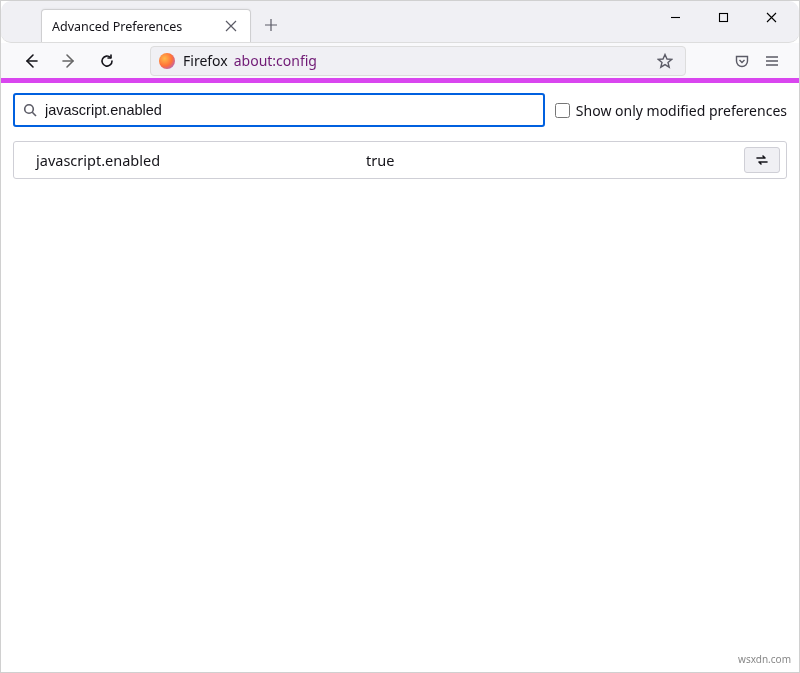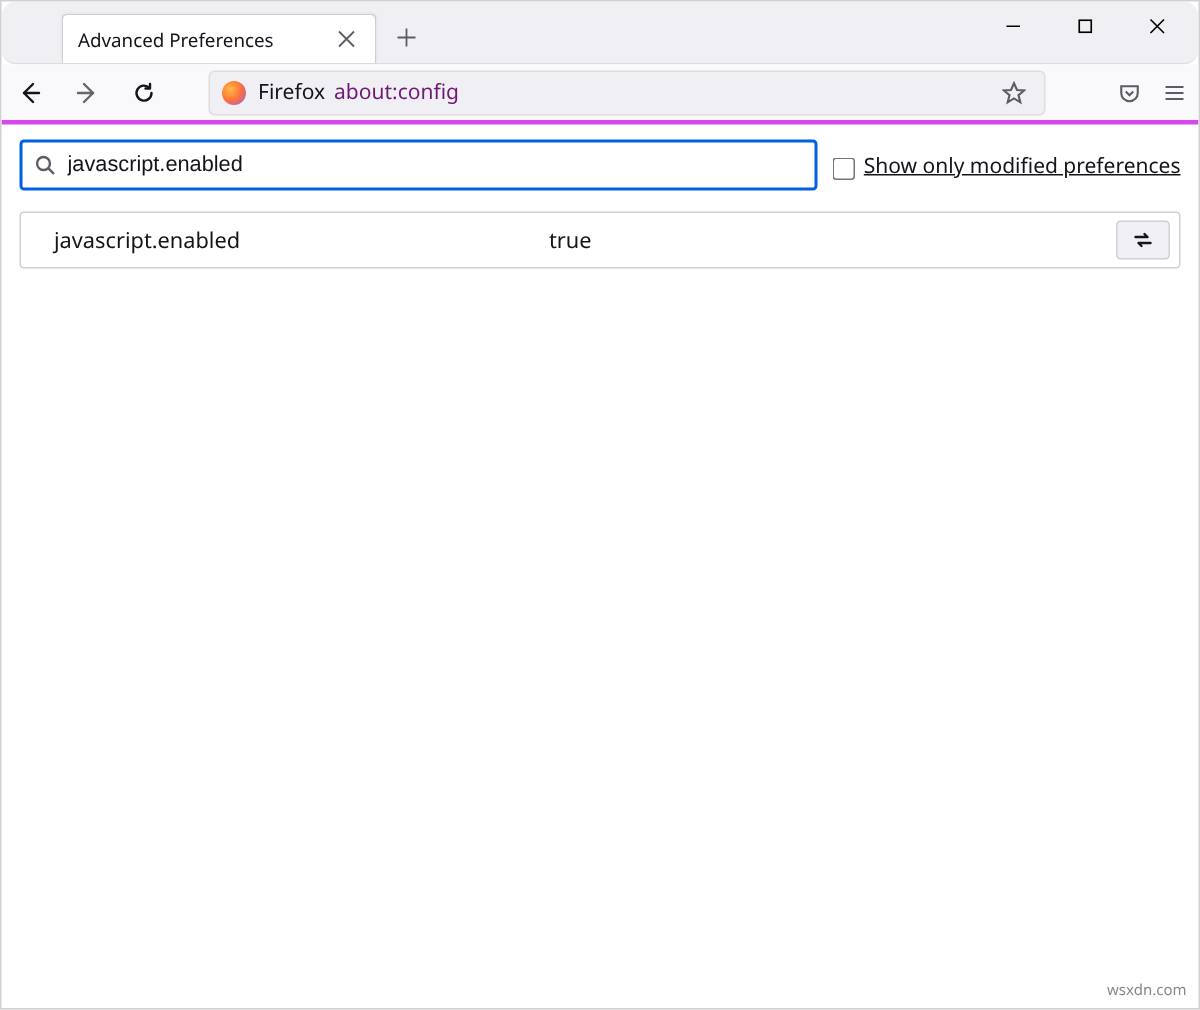--- a/index.html
+++ b/index.html
@@ -65,22 +65,22 @@
       display: flex; align-items: center; justify-content: center;
       color: #000;
     }
     .win-btn svg { width: 11px; height: 11px; stroke: currentColor; stroke-width:1.1; fill:none; }
 
     
     .toolbar {
       height: 40px;
       background: #f9f9fb;
       display: flex; align-items: center;
-      padding: 0 4px; gap: 8px;
-      border-bottom: 3px solid #d946ef;
+      padding: 0 15px; gap: 8px;
+      border-bottom: 5px solid #d946ef;
     }
     .nav-btn {
       width: 30px; height: 30px;
       display:flex;align-items:center;justify-content:center;
       color: #666;
       border-radius: 4px;
     }
     .nav-btn.active { color: #15141a; }
     .nav-btn svg { width: 16px; height: 16px; stroke: currentColor; stroke-width:1.6; fill:none; stroke-linecap:round; stroke-linejoin:round; }
 
@@ -128,23 +128,22 @@
       padding: 0 8px;
       gap: 8px;
       background: #fff;
     }
     .search-box svg { width:14px; height:14px; stroke:#5b5b66; stroke-width:1.6; fill:none; }
     .search-input {
       flex:1; border:none; outline:none; font-size:14.5px; color:#15141a;
       background: transparent;
     }
     .modified-filter {
-      display:flex; align-items:flex-end; gap:6px; font-size:14px; color:#15141a;
+      display:flex; align-items:center; gap:6px; font-size:14px; color:#15141a;
       white-space: nowrap;
-      text-decoration: underline;
     }
     .modified-filter input[type=checkbox] {
       width:15px; height:15px; accent-color:#0060df;
     }
 
     .pref-row {
       height: 38px;
       border: 1px solid #cfcfd6;
       border-radius: 3px;
       display:flex; align-items:center;

